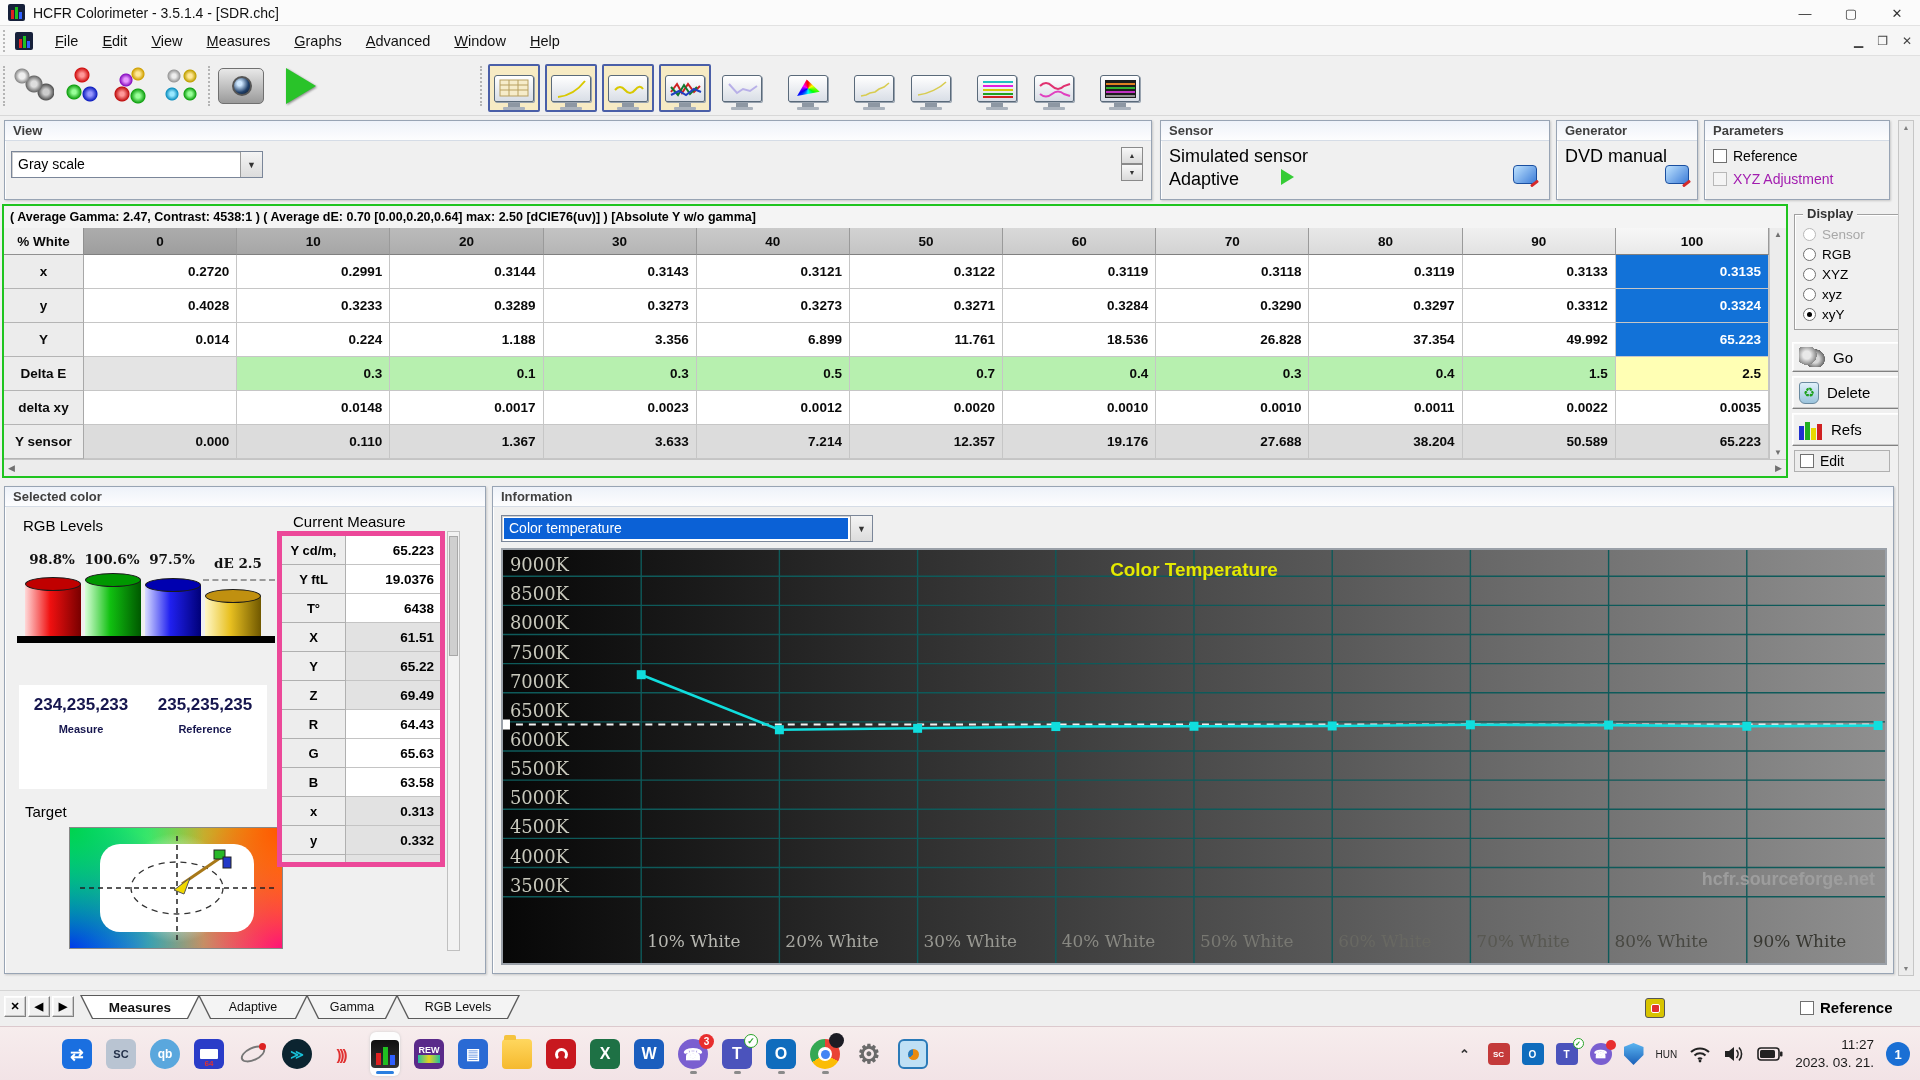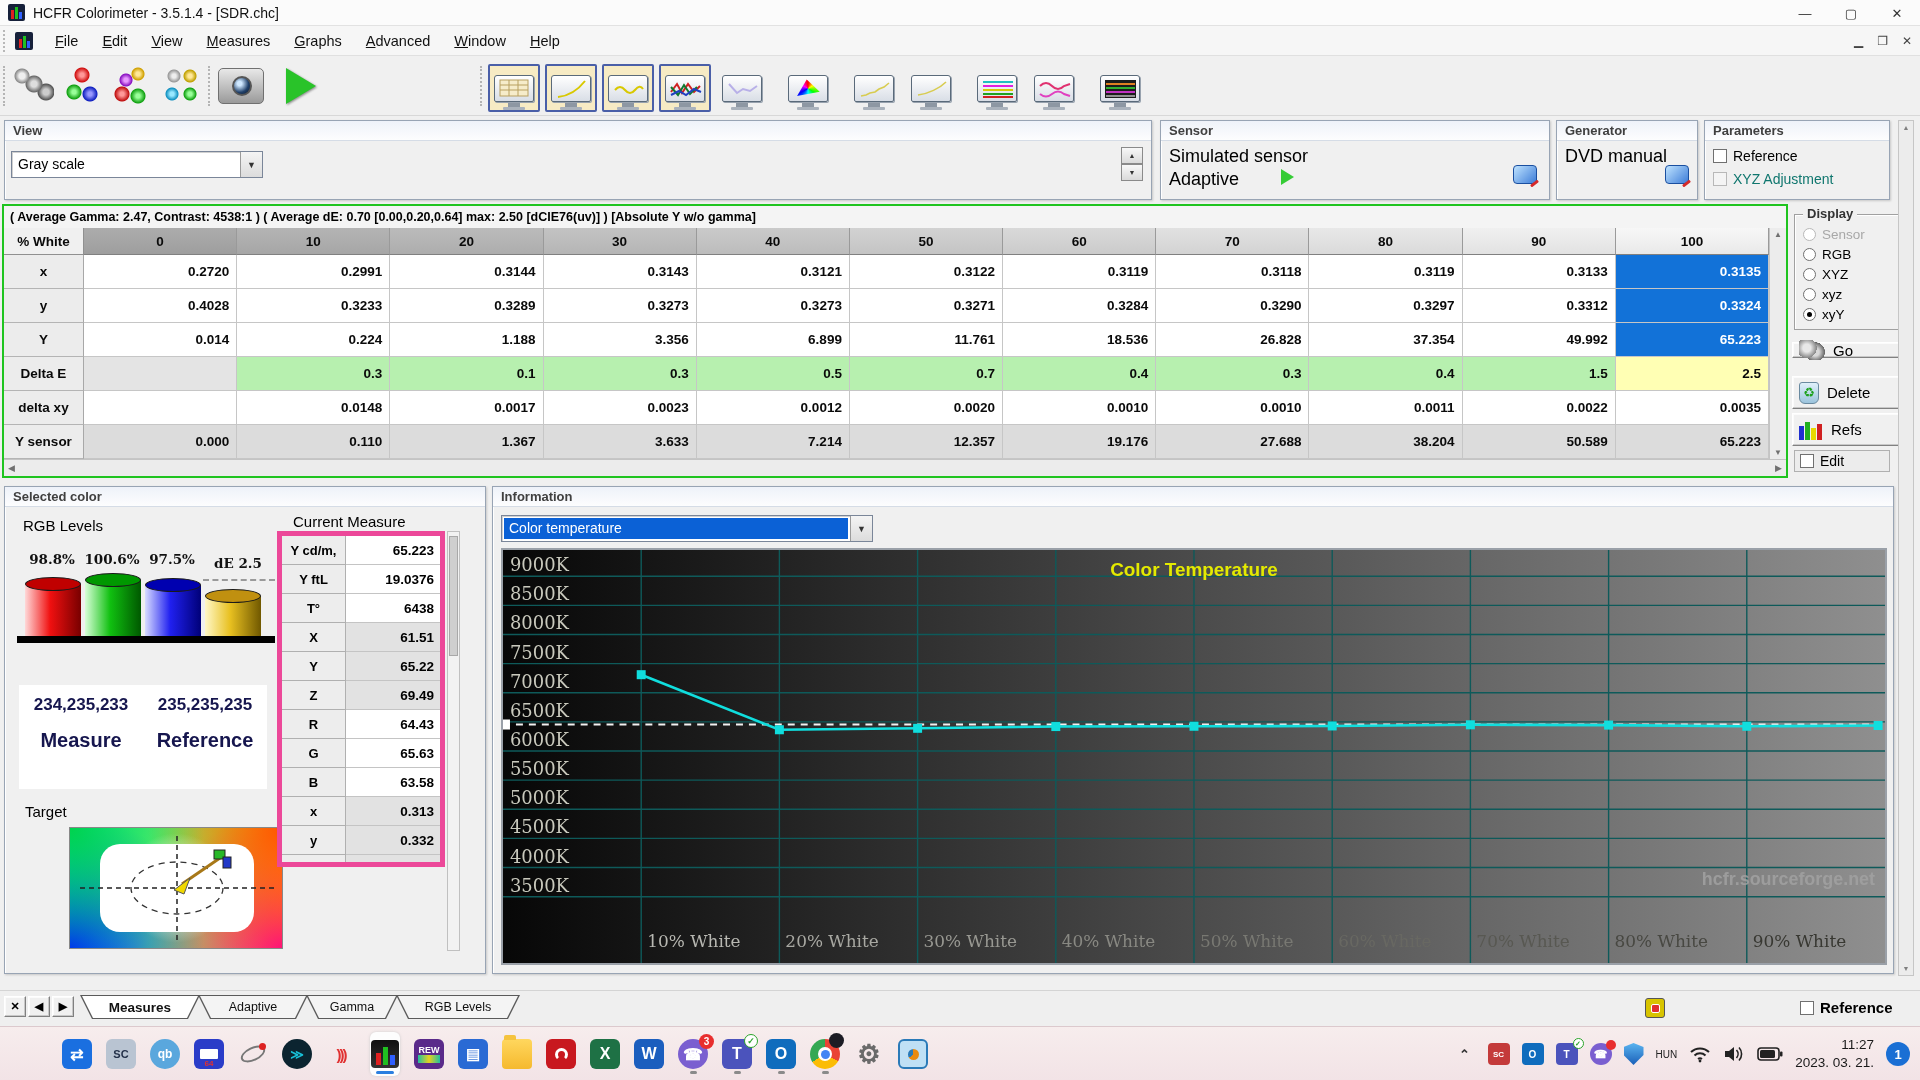--- a/index.html
+++ b/index.html
@@ -48,21 +48,21 @@
   .colorspace-box { position:absolute; background:#fff; border:1px solid #7a8699; font-weight:bold; font-size:17px; padding:5px 8px 0 8px; white-space:nowrap; overflow:hidden; color:#000; }
   .spinner { position:absolute; width:22px; display:flex; flex-direction:column; }
   .spin-btn { flex:1; background:linear-gradient(#f8f8f8,#dadada); border:1px solid #8a8a8a; font-size:7px; color:#333; display:flex; align-items:center; justify-content:center; }
   .panel-line { position:absolute; font-size:18px; color:#000; }
   .play-tri-sm { position:absolute; width:0; height:0; border-left:13px solid #35cc35; border-top:8px solid transparent; border-bottom:8px solid transparent; }
   .cfg-icon { position:absolute; width:24px; height:19px; background:linear-gradient(135deg,#bfe3ff,#3d7dd8); border:1px solid #1a4fa0; border-radius:4px; }
   .cfg-icon::after { content:""; position:absolute; right:-3px; bottom:-2px; width:9px; height:3px; background:#d42a2a; transform:rotate(-38deg); border-radius:1px; }
   .cb { display:inline-block; width:14px; height:14px; background:#fff; border:1px solid #707070; vertical-align:-2px; margin-right:6px; }
   .cb.dis { border-color:#b8b8b8; background:#f4f4f4; }
   .cb-label { font-size:14px; color:#000; }
-  .cb-label.dis { color:#0f766e; }
+  .cb-label.dis { color:#a21caf; }
 
   
   .measures-wrap { position:absolute; left:2px; top:204px; width:1786px; height:274px; border:2px solid #1fc41f; background:#f0f0f0; display:flex; flex-direction:column; }
   .m-summary { height:22px; font-size:12.5px; font-weight:bold; color:#000; padding:4px 0 0 6px; background:#f4f4f4; white-space:nowrap; }
   .m-mid { flex:1; display:flex; }
   #measures-grid { flex:1; display:grid; grid-template-columns:80px repeat(11,1fr); grid-template-rows:27px repeat(6,1fr); background:#fff; }
   #measures-grid div { display:flex; align-items:center; border-right:1px solid #c6c6c6; border-bottom:1px solid #c6c6c6; font-size:13.5px; font-weight:bold; color:#0a0a0a; }
   #measures-grid .corner { justify-content:center; background:#f0f0f0; border-right:1px solid #909090; border-bottom:1px solid #909090; }
   #measures-grid .hc { justify-content:center; border-right:1px solid #9a9a9a; border-bottom:1px solid #808080; }
   #measures-grid .rl { justify-content:center; background:#ececec; border-right:1px solid #a8a8a8; border-bottom:1px solid #b4b4b4; }
@@ -97,21 +97,21 @@
   .sec-label { position:absolute; font-size:15px; color:#000; }
   .bars-block { position:absolute; left:12px; top:64px; width:258px; height:92px; }
   .bars-base { position:absolute; left:0; bottom:0; width:100%; height:7px; background:#000; }
   .pct-label { position:absolute; top:0; width:62px; text-align:center; font-family:"DejaVu Serif", serif; font-weight:bold; font-size:13.5px; color:#111; }
   .bar { position:absolute; bottom:7px; width:56px; }
   .bar-top { position:absolute; left:0; top:-7px; width:100%; height:14px; border-radius:50%; border:1px solid #1a1a1a; }
   .de-dash { position:absolute; right:0; width:72px; border-top:2px dashed #9a9a9a; }
   .mr-box { position:absolute; left:14px; top:198px; width:248px; height:104px; background:#fff; display:flex; }
   .mr-col { flex:1; text-align:center; padding-top:10px; color:#16164e; font-weight:bold; }
   .mr-val { font-size:17px; }
-  .mr-lab { font-size:20px; margin-top:14px; }
+  .mr-lab { font-size:11px; margin-top:8px; }
   .target-box { position:absolute; left:64px; top:340px; width:214px; height:122px; border:1px solid #888;
     background:
       radial-gradient(circle at 50% 50%, rgba(255,255,255,0.95) 8%, rgba(255,255,255,0) 45%),
       radial-gradient(circle at 0% 0%, rgba(0,210,70,0.95), rgba(0,210,70,0) 55%),
       radial-gradient(circle at 100% 0%, rgba(255,80,0,0.95), rgba(255,80,0,0) 55%),
       radial-gradient(circle at 0% 100%, rgba(0,30,255,0.95), rgba(0,30,255,0) 55%),
       radial-gradient(circle at 100% 100%, rgba(255,0,140,0.95), rgba(255,0,140,0) 55%),
       linear-gradient(90deg,#0fc,#fd0); }
   
   .cm-table { position:absolute; left:272px; top:44px; width:168px; height:336px; overflow:hidden; border:5px solid #ec4899; background:#fff; }
@@ -463,21 +463,21 @@
         </div>
       <div class="radio-row" style="top:72px">
           <span class="radio"></span>
           <span>xyz</span>
         </div>
       <div class="radio-row" style="top:92px">
           <span class="radio sel"></span>
           <span>xyY</span>
         </div>
     </div>
-    <div class="dp-btn btn3d" style="top:136px;height:16px">
+    <div class="dp-btn btn3d" style="top:136px;height:30px">
         <span class="go-icon"></span>
         <span>Go</span>
       </div>
     <div class="dp-btn btn3d" style="top:170px;height:33px">
         <span class="del-icon">♻</span>
         <span>Delete</span>
       </div>
     <div class="dp-btn btn3d" style="top:207px;height:33px">
         <span class="refs-icon">
           <i style="height:14px;background:#2030d0"></i>

